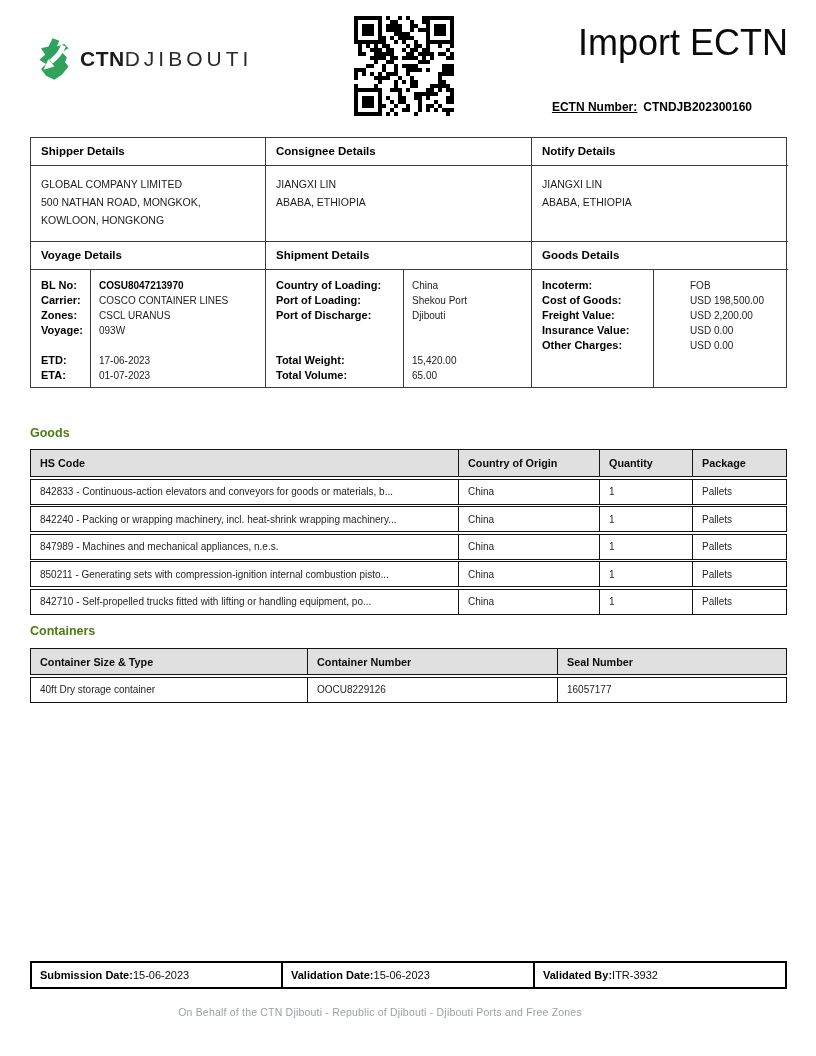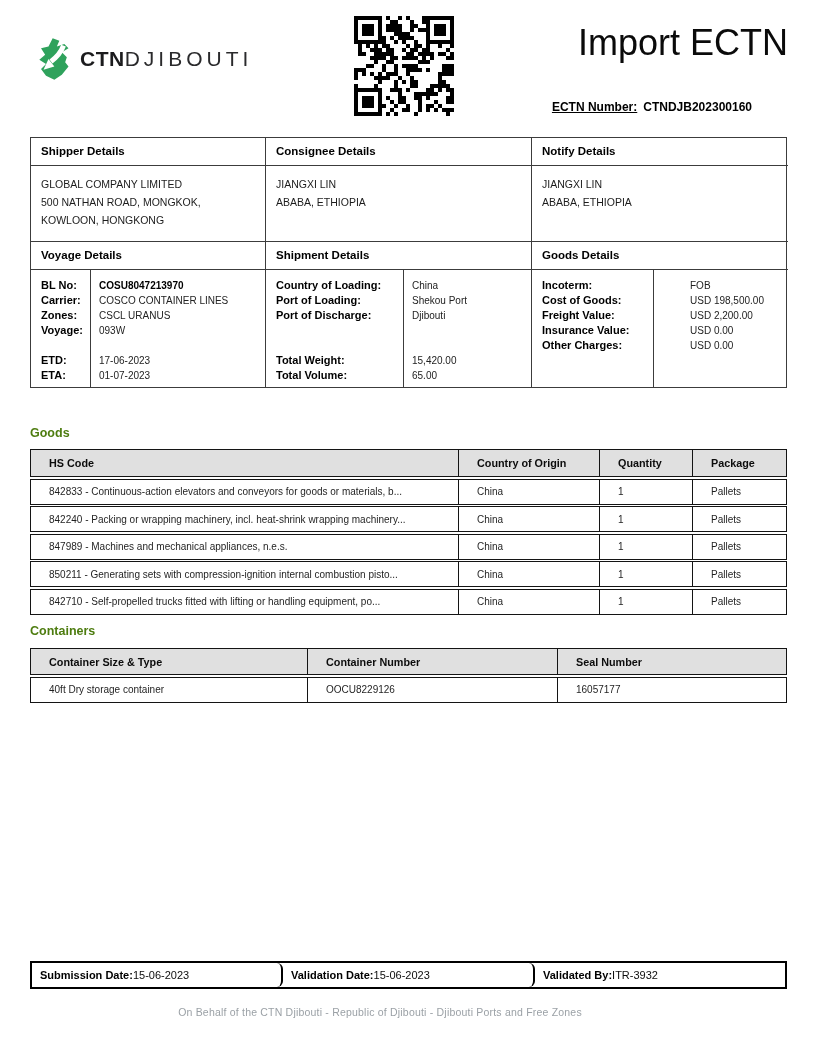--- a/index.html
+++ b/index.html
@@ -41,33 +41,33 @@
   .voyage-kv { grid-template-columns:60px 1fr; }
   .shipment-kv { grid-template-columns:138px 1fr; }
   .goodsdet-kv { grid-template-columns:122px 1fr;gap:28px; }
   .voyage-kv .vcol .line:first-child { font-weight:700; color:#000; }
 
   
   .sec-head { position:absolute; left:30px; font-size:12.5px; font-weight:700; color:#4d7c0f; }
   .btable { position:absolute; left:30px; width:757px; display:flex; flex-direction:column; gap:1.5px; }
   .brow { display:flex; border:1.4px solid #141414; background:#fff; }
   .brow.head { background:#e0e0e0; }
-  .bc { padding:0 18px; display:flex; align-items:center; font-size:10px; color:#1f1f1f;
+  .bc { padding:0 9px; display:flex; align-items:center; font-size:10px; color:#1f1f1f;
         border-right:1.4px solid #141414; overflow:hidden; white-space:nowrap; }
   .bc:last-child { border-right:none; }
   .brow.head .bc { font-weight:700; font-size:10.8px; color:#0c0c0c; }
   .g-row { height:26px; } .g-head { height:28px; }
   .gc1 { width:428px; } .gc2 { width:141px; } .gc3 { width:93px; } .gc4 { flex:1; }
   .cc1 { width:277px; } .cc2 { width:250px; } .cc3 { flex:1; }
   .c-row { height:26px; } .c-head { height:27px; }
 
   
   .valbar { position:absolute; left:30px; top:961px; width:757px; height:28px;
             display:flex; border:2px solid #000; }
-  .vcell { display:flex; align-items:center; border-right:2px solid #000; padding-left:8px;border-radius:6px; }
+  .vcell { display:flex; align-items:center; border-right:2px solid #000; padding-left:8px; }
   .vcell:last-child { border-right:none; }
   .vcell .vl { font-weight:700; font-size:11px; color:#000; white-space:nowrap; }
   .vcell .vv { flex:1; font-size:11px; color:#0d0d0d; }
   .vc1 { width:251px; } .vc2 { width:252px; } .vc3 { flex:1; }
 
   
   .footnote { position:absolute; left:0; top:1005px; width:760px; text-align:center;
               font-size:10.5px; line-height:15px; color:#9ba1a6; letter-spacing:.2px; }
 </style>
 </head>

